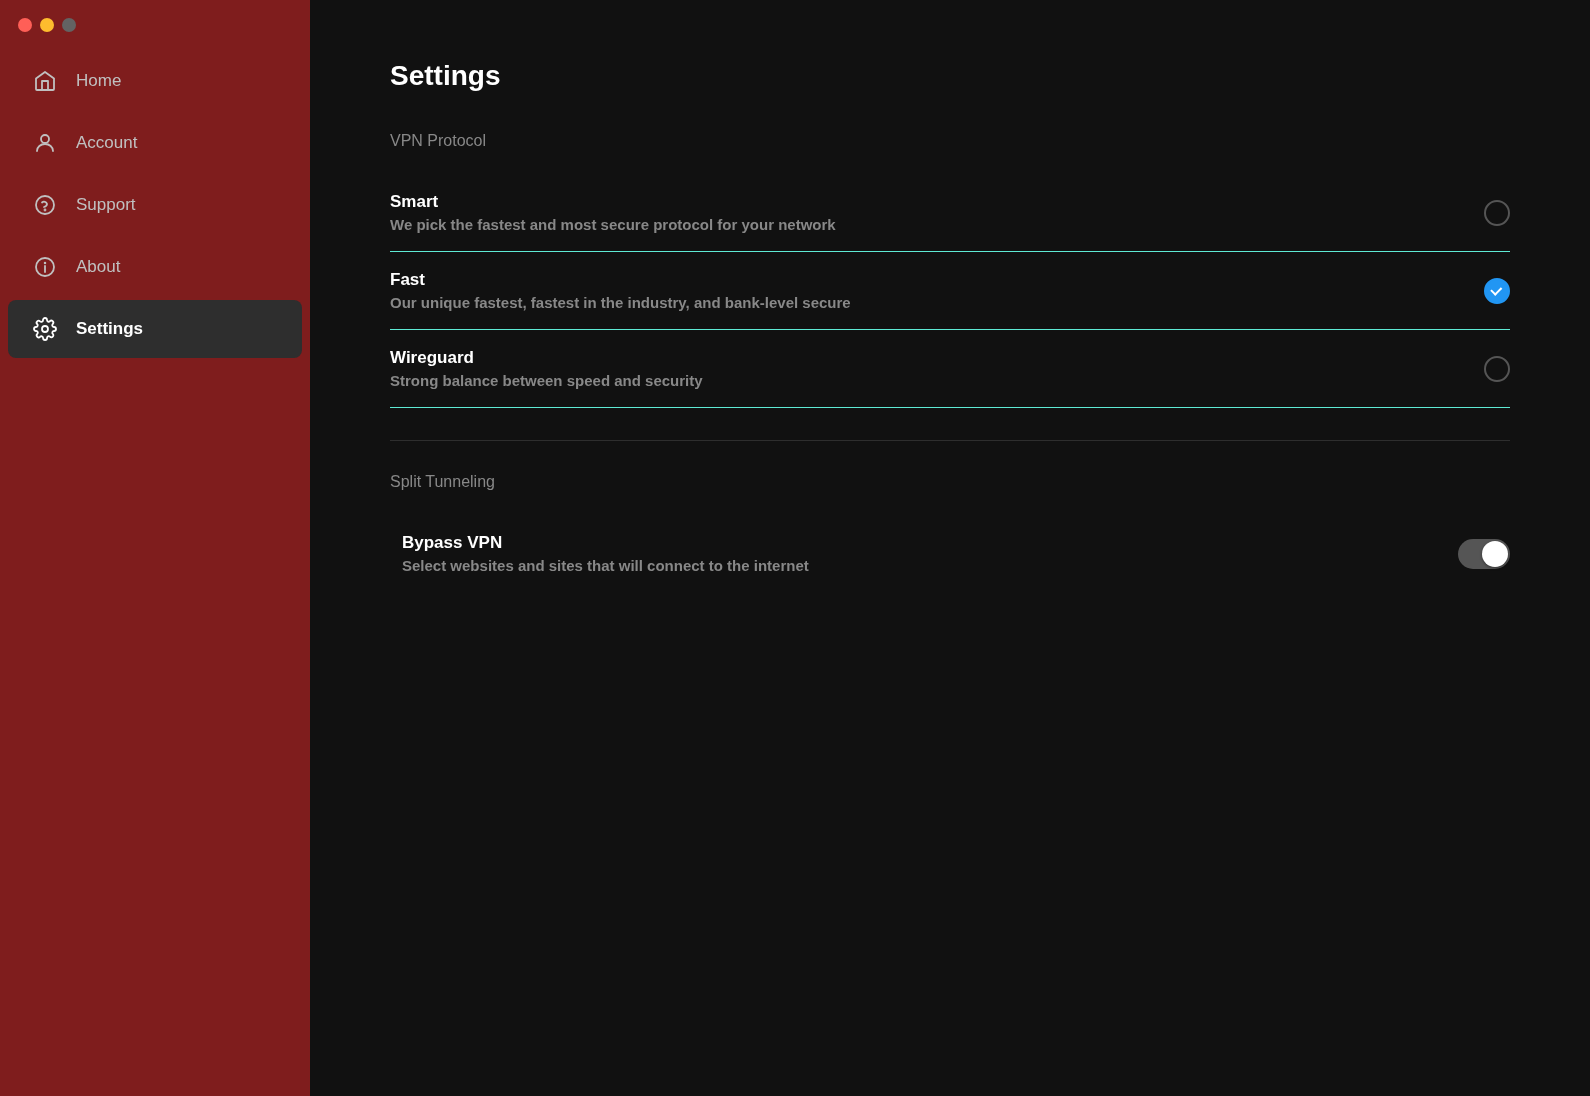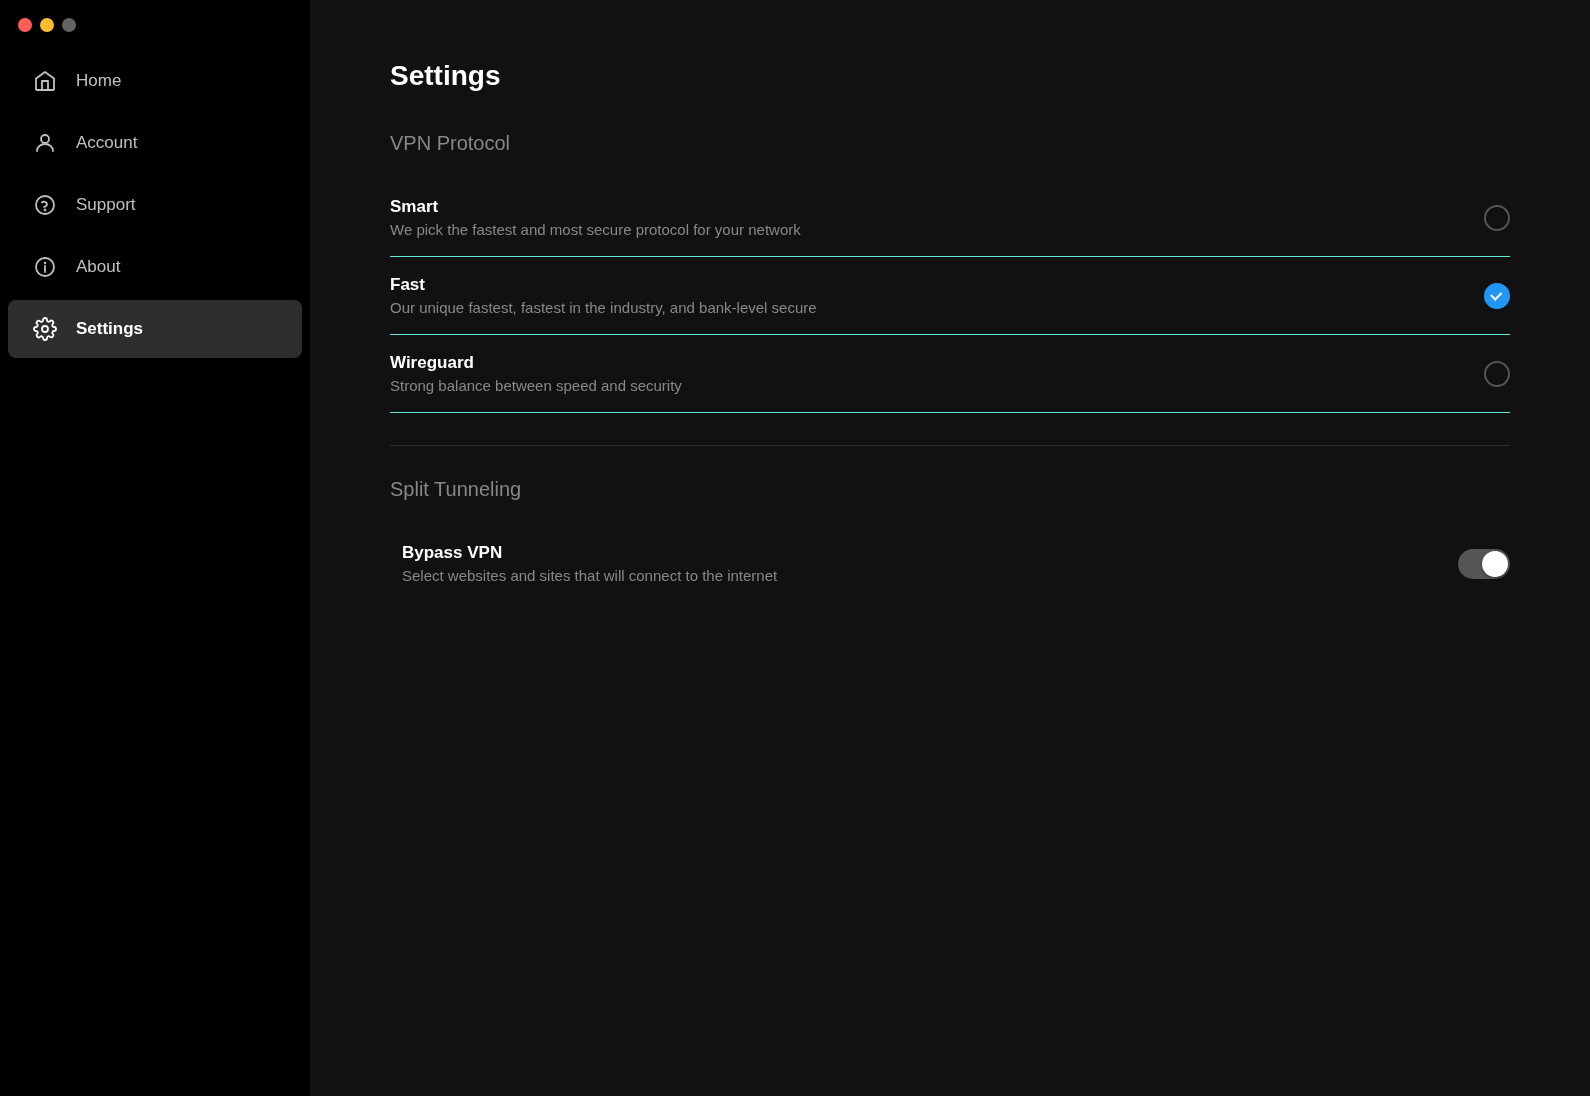--- a/index.html
+++ b/index.html
@@ -14,21 +14,21 @@
       background: #1a1a1a;
       font-family: -apple-system, BlinkMacSystemFont, 'Segoe UI', sans-serif;
       display: flex;
       overflow: hidden;
     }
 
     
     .sidebar {
       width: 310px;
       min-width: 310px;
-      background: #000000;
+      background: #7f1d1d;
       display: flex;
       flex-direction: column;
       padding-top: 50px;
       position: relative;
     }
 
     .traffic-lights {
       position: absolute;
       top: 18px;
       left: 18px;
@@ -89,21 +89,21 @@
     }
 
     .page-title {
       font-size: 28px;
       font-weight: 700;
       color: #ffffff;
       margin-bottom: 40px;
     }
 
     .section-label {
-      font-size: 20px;
+      font-size: 16px;
       color: #888888;
       margin-bottom: 24px;
       font-weight: 400;
     }
 
     .protocol-option {
       display: flex;
       align-items: center;
       justify-content: space-between;
       padding: 18px 0;
@@ -122,21 +122,21 @@
     .protocol-name {
       font-size: 17px;
       font-weight: 600;
       color: #ffffff;
       margin-bottom: 4px;
     }
 
     .protocol-desc {
       font-size: 15px;
       color: #888888;
-      font-weight: 400;
+      font-weight: 700;
     }
 
     .radio-btn {
       width: 26px;
       height: 26px;
       border-radius: 50%;
       border: 2px solid #555555;
       display: flex;
       align-items: center;
       justify-content: center;

